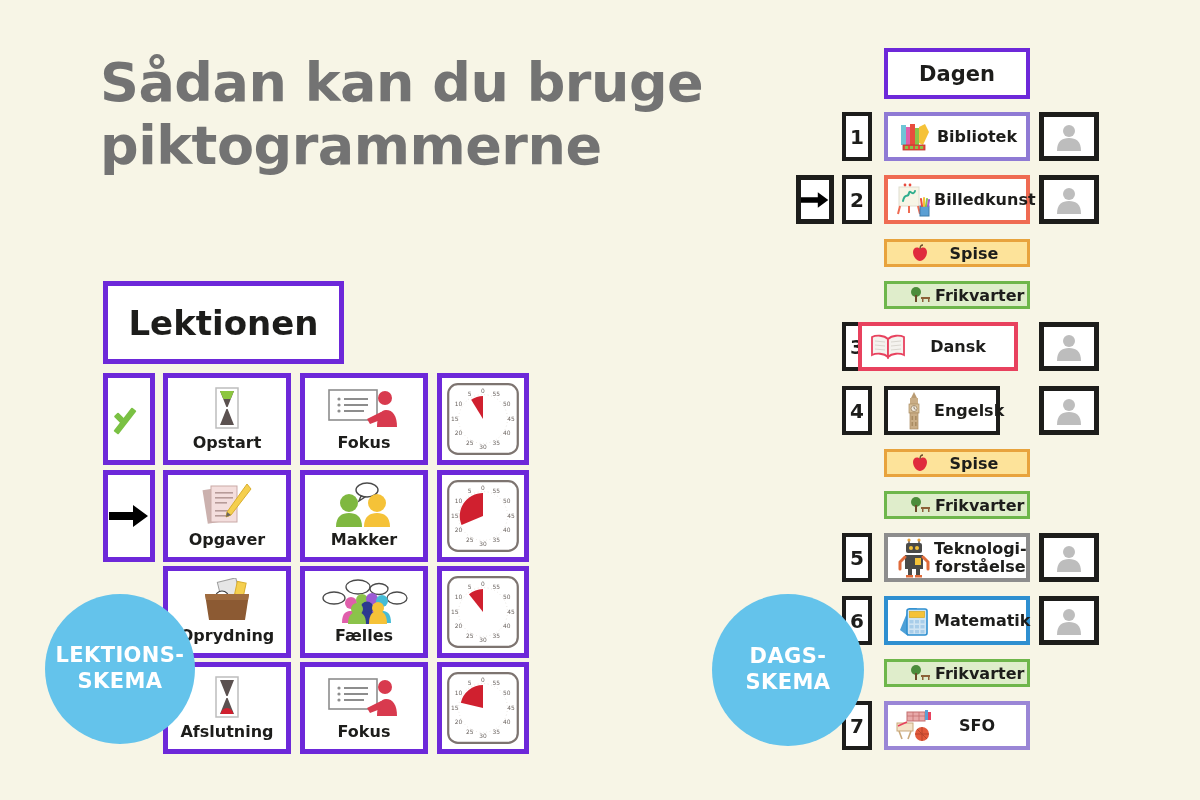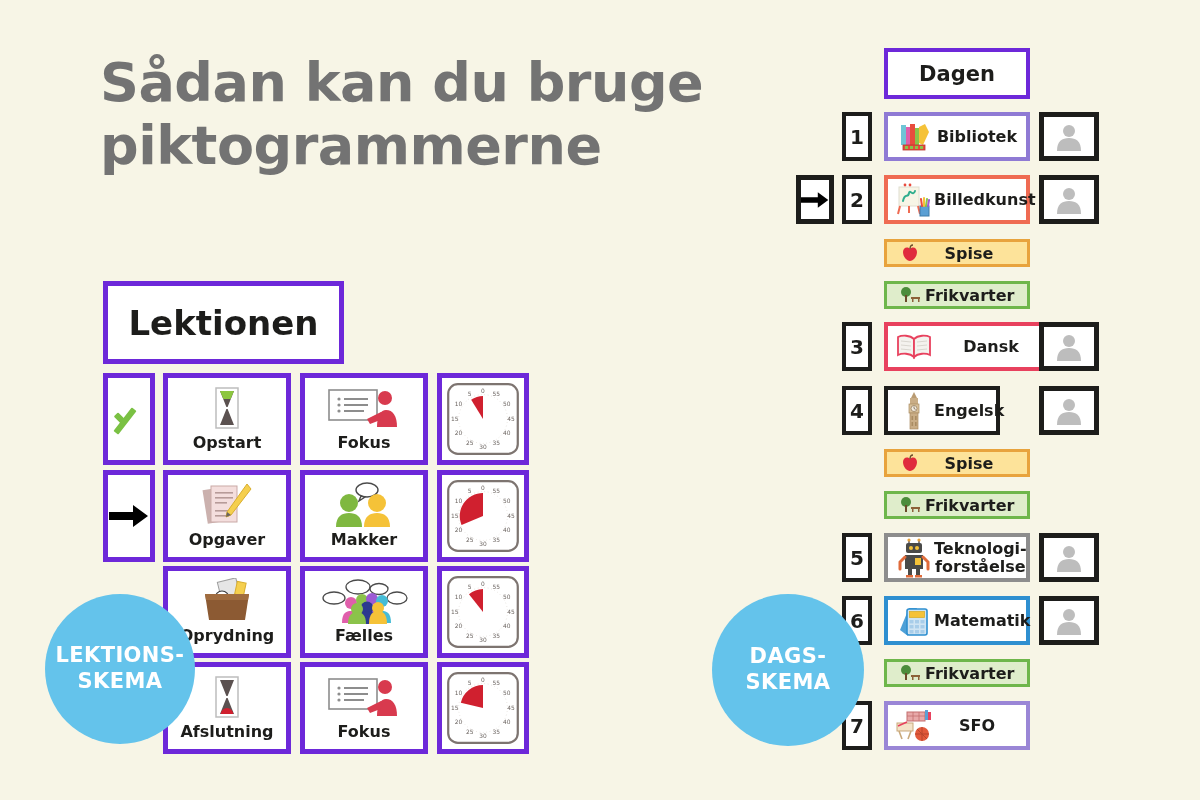--- a/index.html
+++ b/index.html
@@ -117,21 +117,21 @@
   }
   .person-box{
     position:absolute;box-sizing:border-box;
     background:#fff;border:5px solid #1d1d1b;
     display:flex;align-items:center;justify-content:center;
   }
   .break-box{
     position:absolute;box-sizing:border-box;
     border:3px solid #1d1d1b;
     display:flex;align-items:center;
-    padding-left:8px;
+    padding-left:18px;
   }
   .break-box .art{width:30px;flex:0 0 30px;display:flex;align-items:center;justify-content:center;}
   .break-box .lbl{
     flex:1;text-align:center;padding-right:14px;
     font-family:"DejaVu Sans", sans-serif;font-weight:bold;font-size:16px;color:#1d1d1b;
   }
   .arrow-box{
     position:absolute;box-sizing:border-box;
     background:#fff;border:5px solid #1d1d1b;
     display:flex;align-items:center;justify-content:center;
@@ -488,21 +488,21 @@
             <rect x="12" y="11" width="9" height="2"></rect>
             <rect x="13" y="13" width="1.5" height="3"></rect>
             <rect x="19" y="13" width="1.5" height="3"></rect>
           </g>
       </svg>
     </div>
     <div class="lbl">Frikvarter</div>
   </div>
 
   <div class="num-box" style="left:842px;top:322px;width:30px;height:49px;">3</div>
-  <div class="subject-box" style="left:884px;top:322px;width:174px;height:49px;border-color:#e8415e;">
+  <div class="subject-box" style="left:858px;top:322px;width:160px;height:49px;border-color:#e8415e;">
     <div class="art">
       <svg width="36" height="28" viewBox="0 0 36 28">
         <path d="M18 6 C14 2 6 2 2 4 L2 22 C6 20 14 20 18 24 Z" fill="#f4f2ee" stroke="#e8415e" stroke-width="1.8"></path>
         <path d="M18 6 C22 2 30 2 34 4 L34 22 C30 20 22 20 18 24 Z" fill="#f4f2ee" stroke="#e8415e" stroke-width="1.8"></path>
         <g stroke="#d6d2cc" stroke-width="0.9">
           <path d="M5 8 L15 9"></path>
             <path d="M5 12 L15 13"></path>
             <path d="M5 16 L15 17"></path>
           <path d="M21 9 L31 8"></path>
             <path d="M21 13 L31 12"></path>

